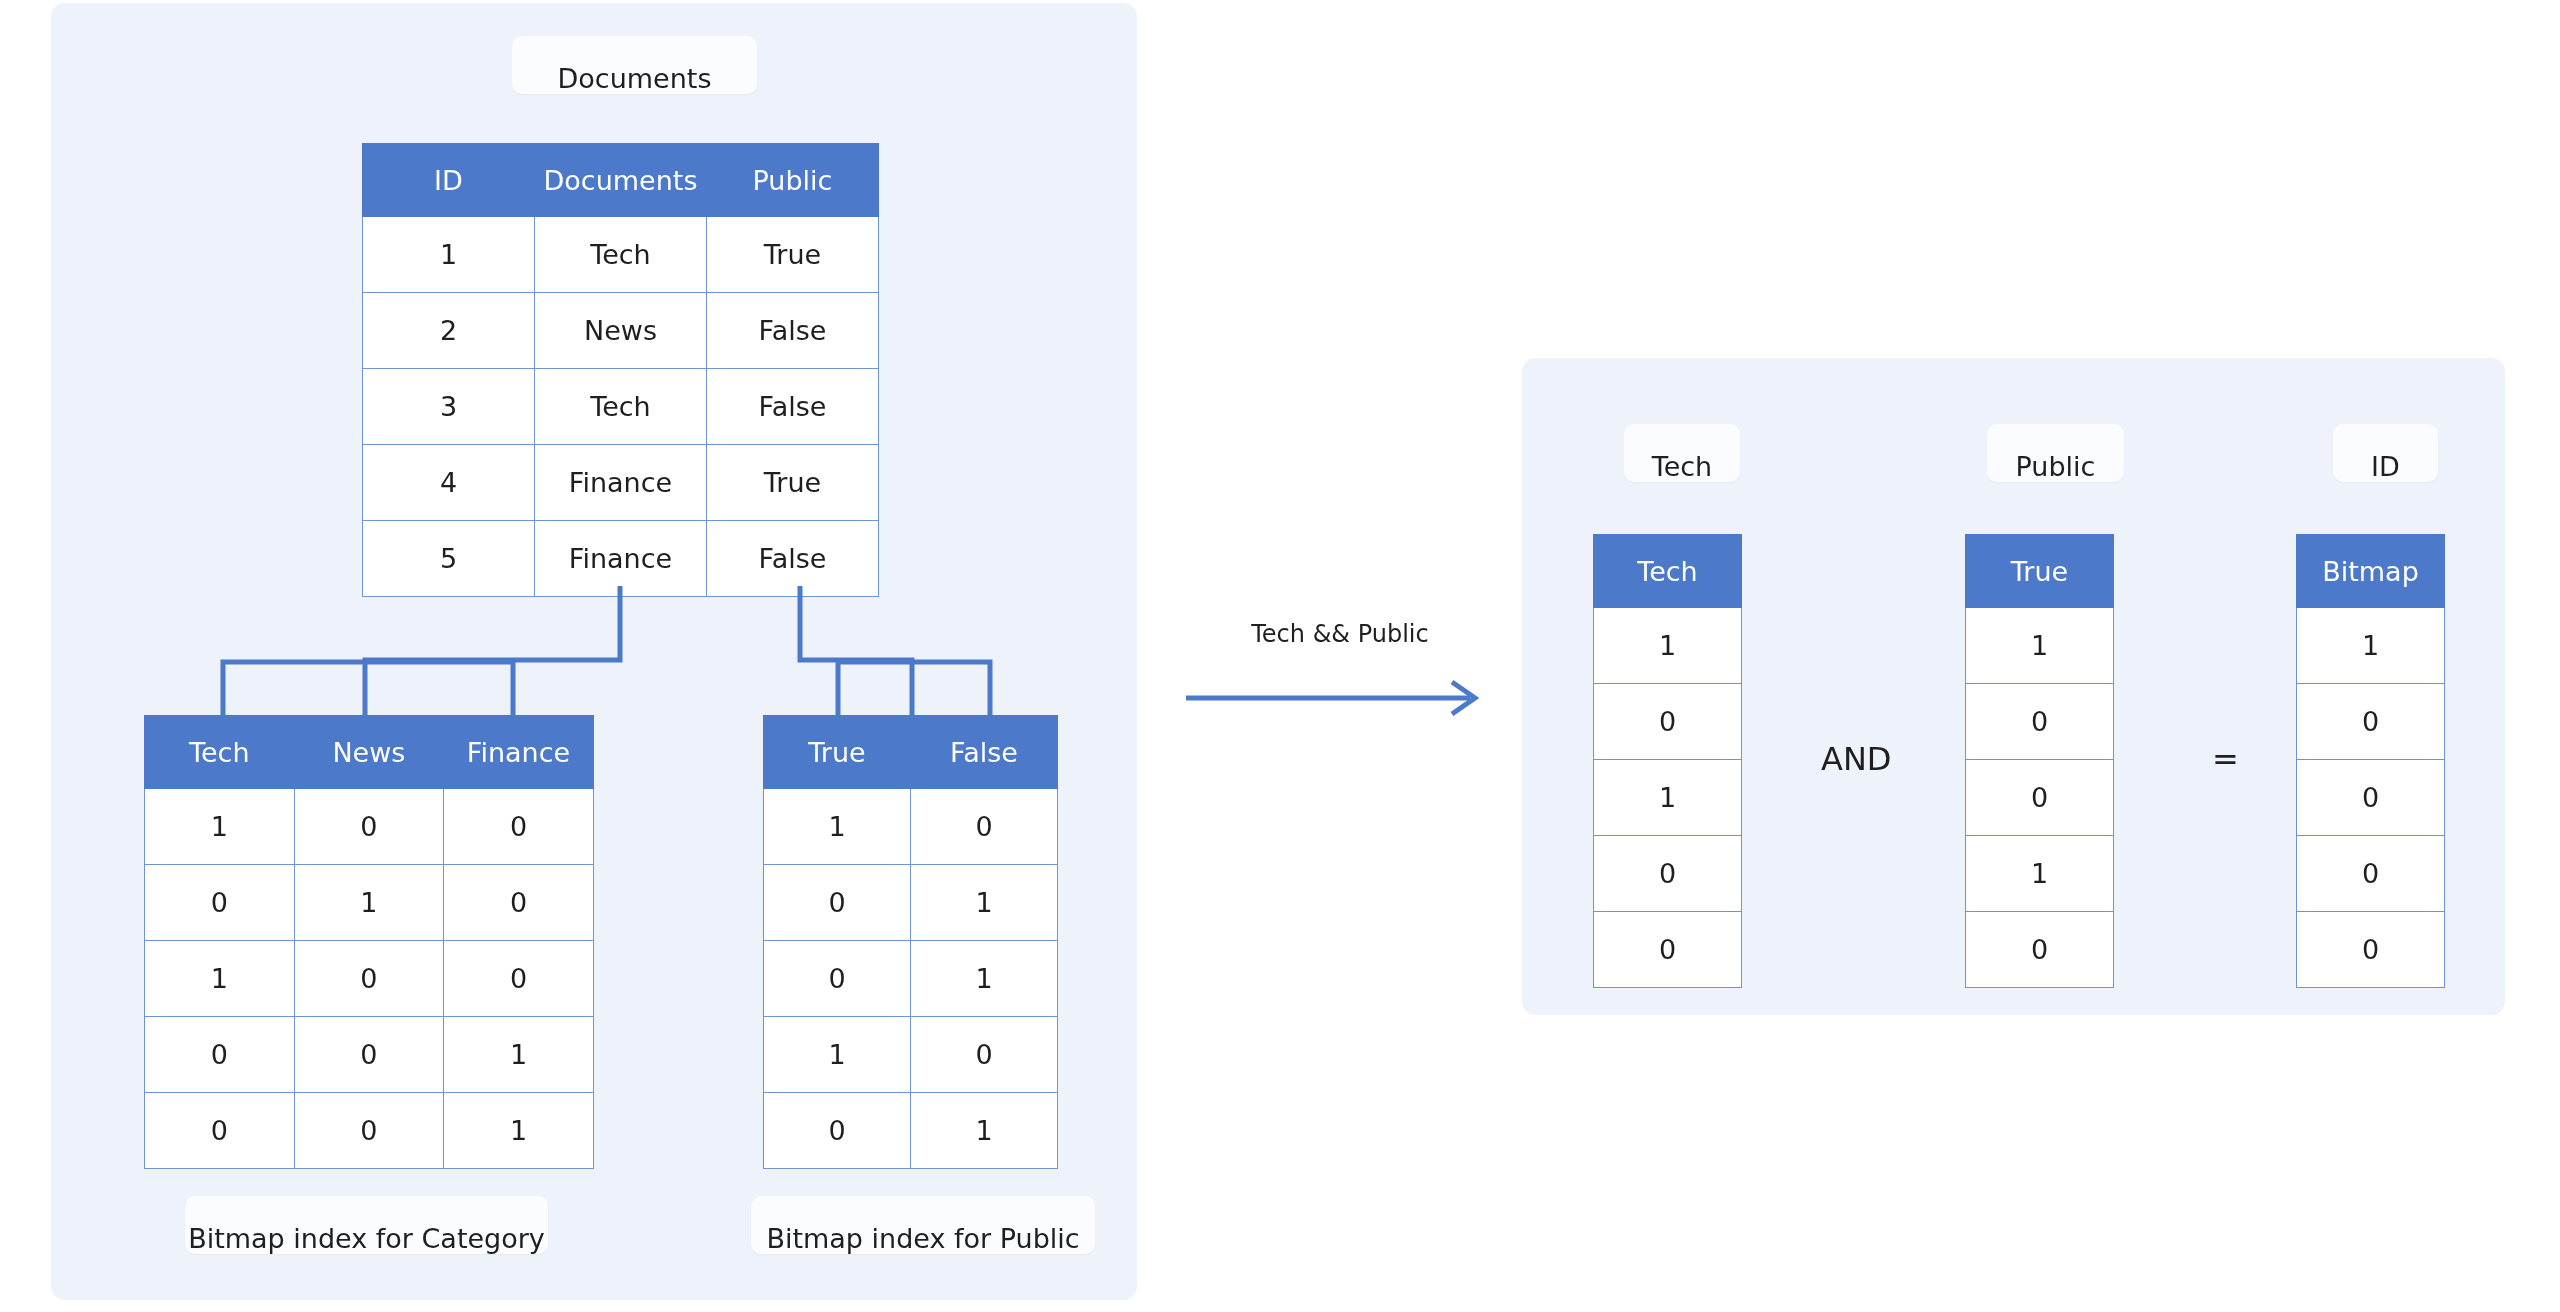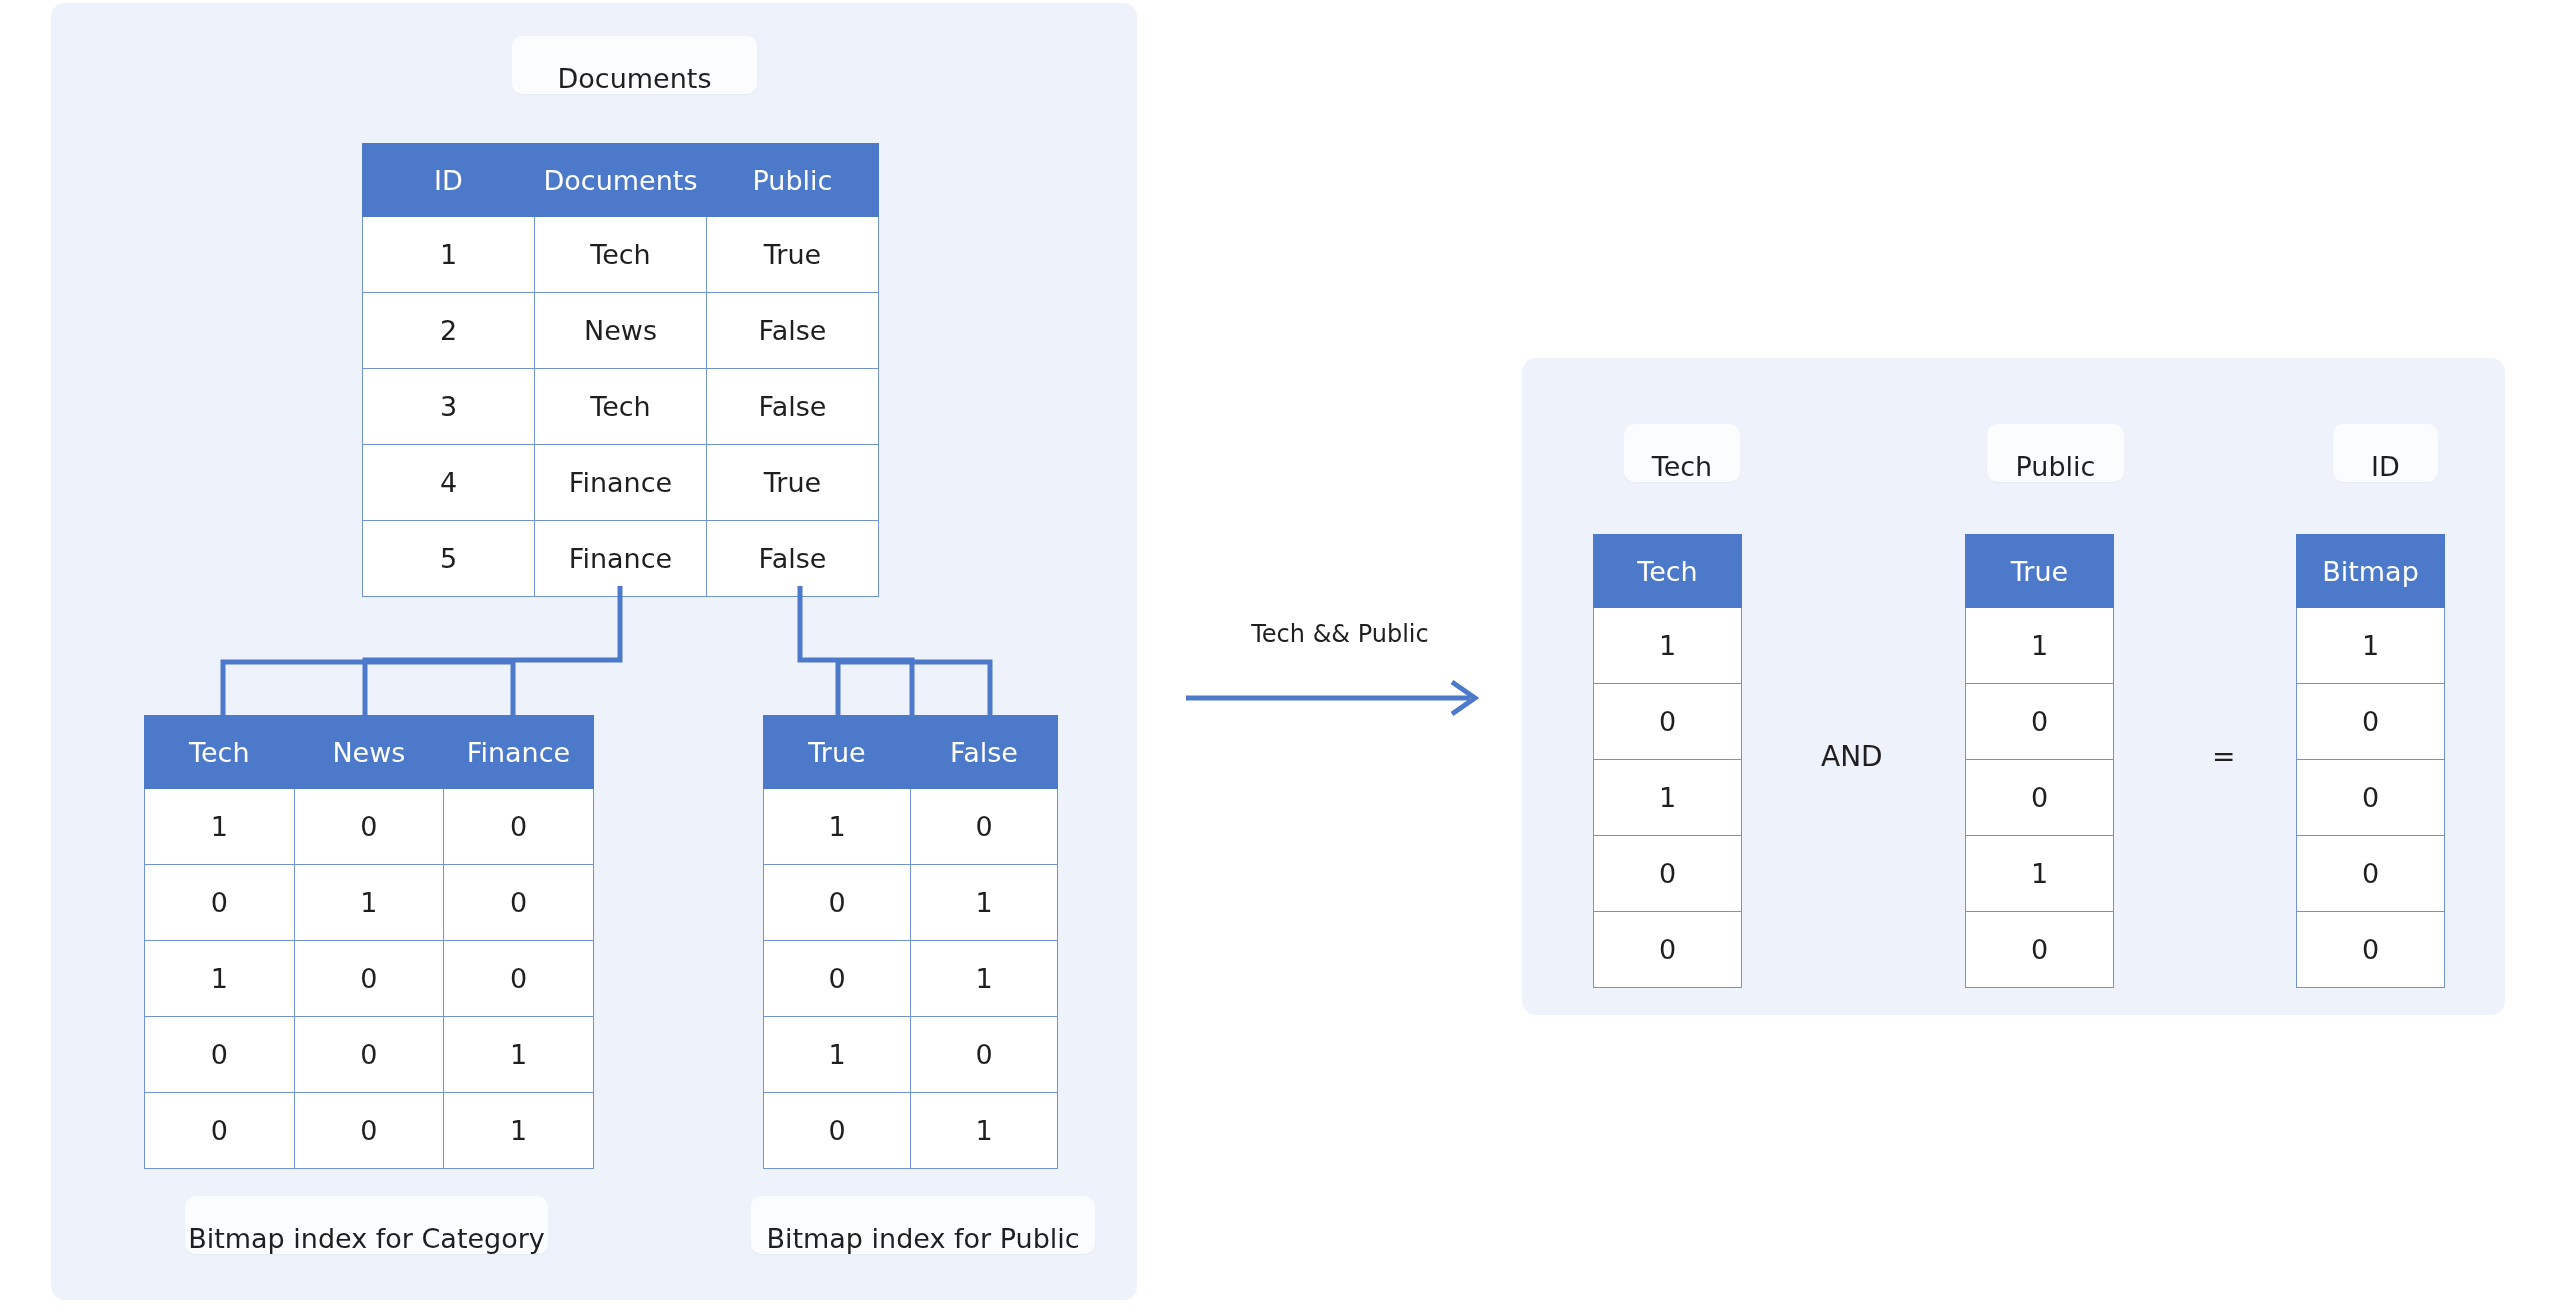--- a/index.html
+++ b/index.html
@@ -77,21 +77,21 @@
   .col-tbl{width:148px;}
   #tech-operand-table{left:1593px;top:534px;}
   #public-operand-table{left:1965px;top:534px;}
   #result-table{left:2296px;top:534px;}
 
   
   #connectors{position:absolute;left:0;top:0;width:2560px;height:1312px;pointer-events:none;}
 
   .op-text{
     position:absolute;
-    font-size:28px;color:#1f1f1f;
+    font-size:32px;color:#1f1f1f;
     white-space:nowrap;
   }
 
   
   #flow-arrow-group{position:absolute;left:1180px;top:620px;width:320px;height:110px;}
   #flow-arrow-label{
     position:absolute;left:0;top:0;width:320px;
     text-align:center;font-size:24px;color:#1f1f1f;white-space:nowrap;
   }
 </style>

